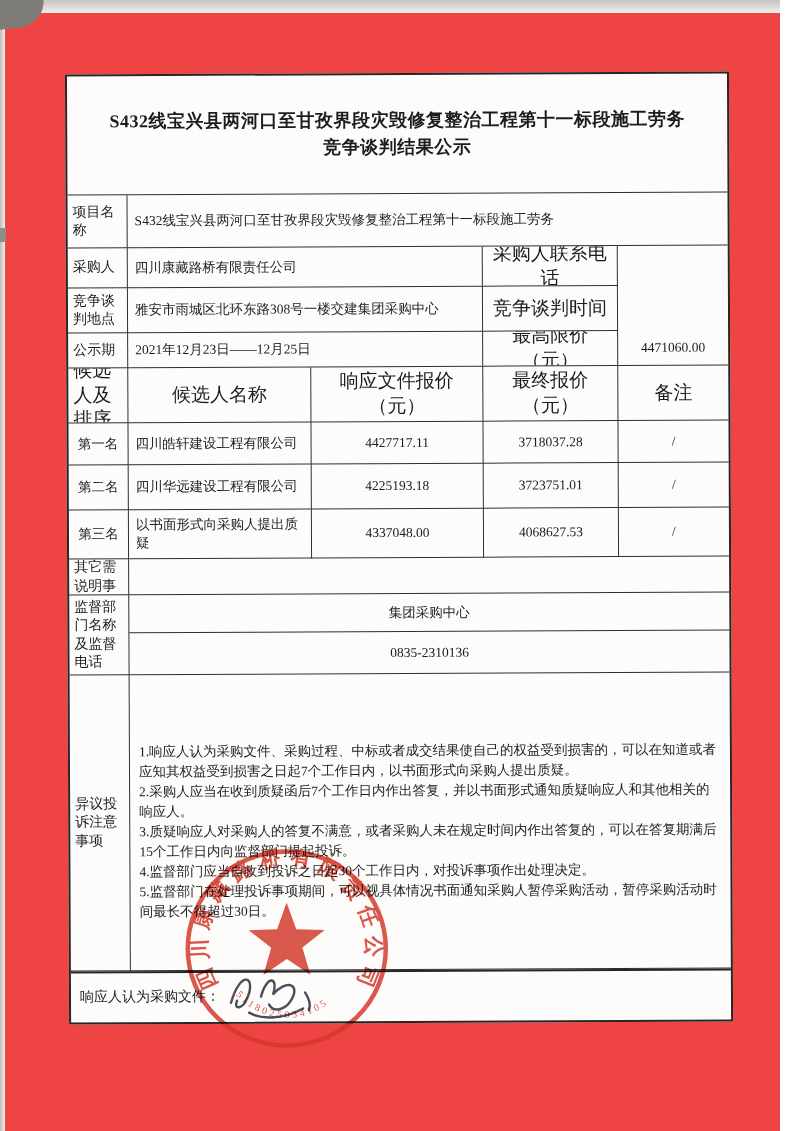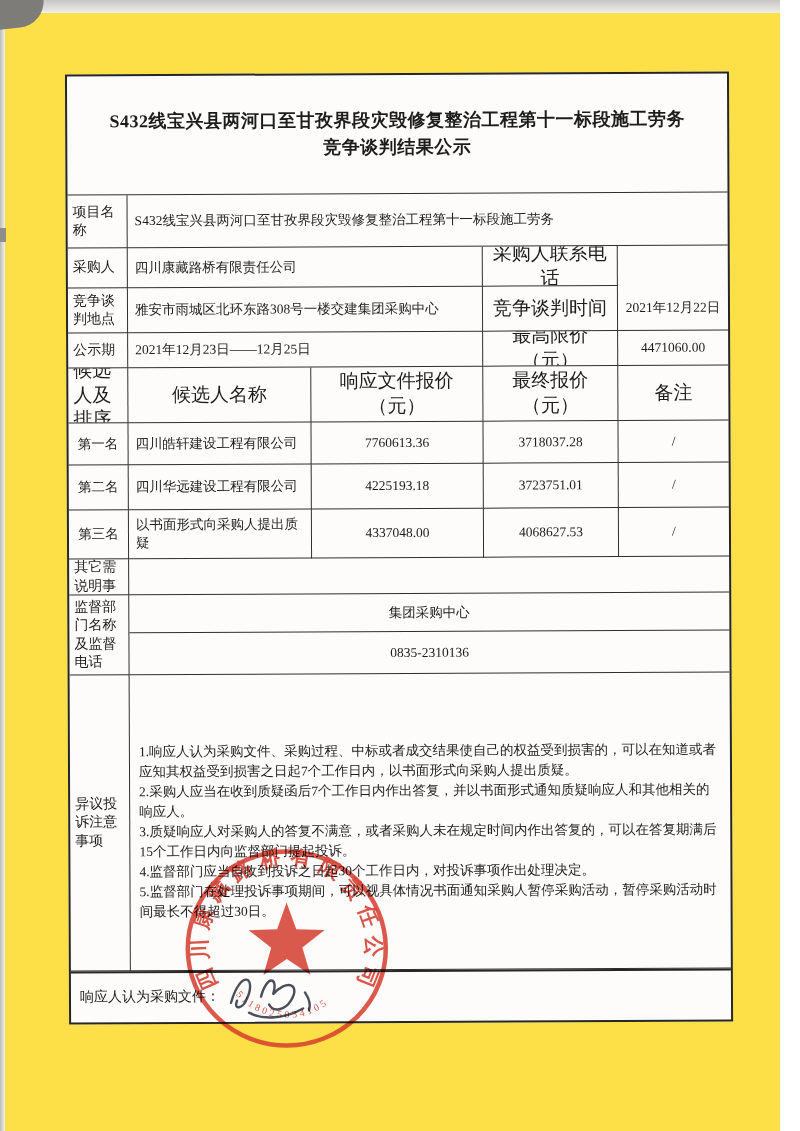--- a/index.html
+++ b/index.html
@@ -1,16 +1,16 @@
 <!DOCTYPE html>
 <html><head>
 <meta charset="utf-8">
 <style>
   html,body{margin:0;padding:0;background:#ffffff;}
-  .shot{position:relative;width:780px;height:1131px;background:#fde047;overflow:hidden;
+  .shot{position:relative;width:780px;height:1131px;background:#ef4444;overflow:hidden;
         font-family:"Liberation Serif","DejaVu Serif",serif;color:#1c1c1c;}
   
   .scan-top{position:absolute;left:0;top:0;width:800px;height:13px;
             background:linear-gradient(180deg,#c7c5c2,#efeeec);}
   .scan-left{position:absolute;left:0;top:0;width:5px;height:1131px;
              background:linear-gradient(90deg,#bdbbb8,#f2f1ef);}
   .scan-corner{position:absolute;left:-14px;top:-16px;width:58px;height:44px;
                background:#7d7c79;border-radius:0 0 26px 0;transform:rotate(-6deg);}
   .scan-tick{position:absolute;left:0;top:228px;width:6px;height:14px;background:#8f8d8a;}
 
@@ -70,40 +70,39 @@
           <span class="w">采购人</span>
         </div>
       <div class="cell val" style="grid-column:2/4;grid-row:3">四川康藏路桥有限责任公司</div>
       <div class="cell ctr hdr" style="grid-column:4;grid-row:3">采购人联系电话</div>
 
       <div class="cell lab" style="grid-row:4">
           <span class="w">竞争谈判地点</span>
         </div>
       <div class="cell val" style="grid-column:2/4;grid-row:4">雅安市雨城区北环东路308号一楼交建集团采购中心</div>
       <div class="cell ctr hdr" style="grid-column:4;grid-row:4">竞争谈判时间</div>
-      <div class="cell ctr nr" style="grid-column:5;grid-row:4">2021年12月22日</div>
 
       <div class="cell lab" style="grid-row:5">
           <span class="w">公示期</span>
         </div>
       <div class="cell val" style="grid-column:2/4;grid-row:5">2021年12月23日——12月25日</div>
       <div class="cell ctr hdr" style="grid-column:4;grid-row:5">最高限价（元）</div>
       <div class="cell ctr nr" style="grid-column:5;grid-row:5">4471060.00</div>
 
       <div class="cell lab hdr" style="grid-row:6">
           <span class="w">候选人及排序</span>
         </div>
       <div class="cell ctr hdr" style="grid-column:2;grid-row:6">候选人名称</div>
       <div class="cell ctr hdr" style="grid-column:3;grid-row:6">响应文件报价（元）</div>
       <div class="cell ctr hdr" style="grid-column:4;grid-row:6">最终报价（元）</div>
       <div class="cell ctr hdr nr" style="grid-column:5;grid-row:6">备注</div>
 
       <div class="cell ctr" style="grid-row:7">第一名</div>
       <div class="cell val" style="grid-column:2;grid-row:7">四川皓轩建设工程有限公司</div>
-      <div class="cell ctr" style="grid-column:3;grid-row:7">7760613.36</div>
+      <div class="cell ctr" style="grid-column:3;grid-row:7">4427717.11</div>
       <div class="cell ctr" style="grid-column:4;grid-row:7">3718037.28</div>
       <div class="cell ctr nr" style="grid-column:5;grid-row:7">/</div>
 
       <div class="cell ctr" style="grid-row:8">第二名</div>
       <div class="cell val" style="grid-column:2;grid-row:8">四川华远建设工程有限公司</div>
       <div class="cell ctr" style="grid-column:3;grid-row:8">4225193.18</div>
       <div class="cell ctr" style="grid-column:4;grid-row:8">3723751.01</div>
       <div class="cell ctr nr" style="grid-column:5;grid-row:8">/</div>
 
       <div class="cell ctr" style="grid-row:9">第三名</div>

